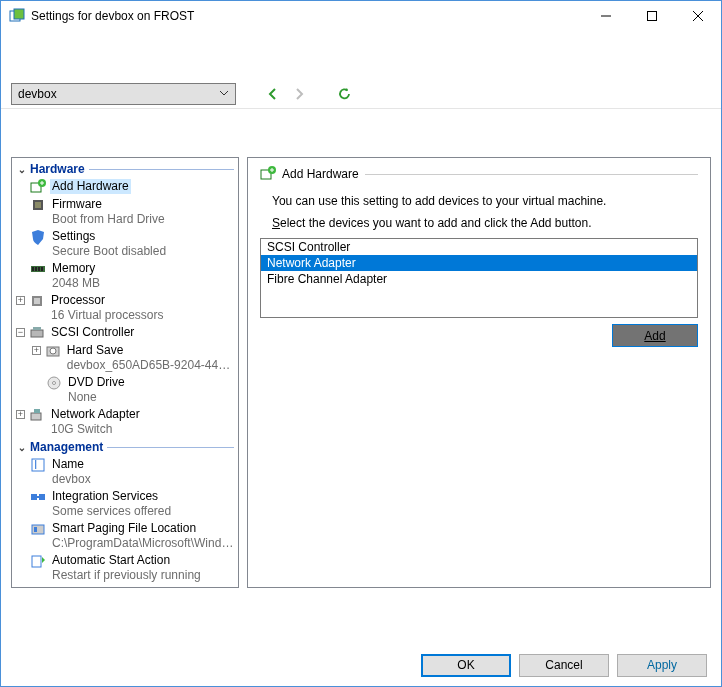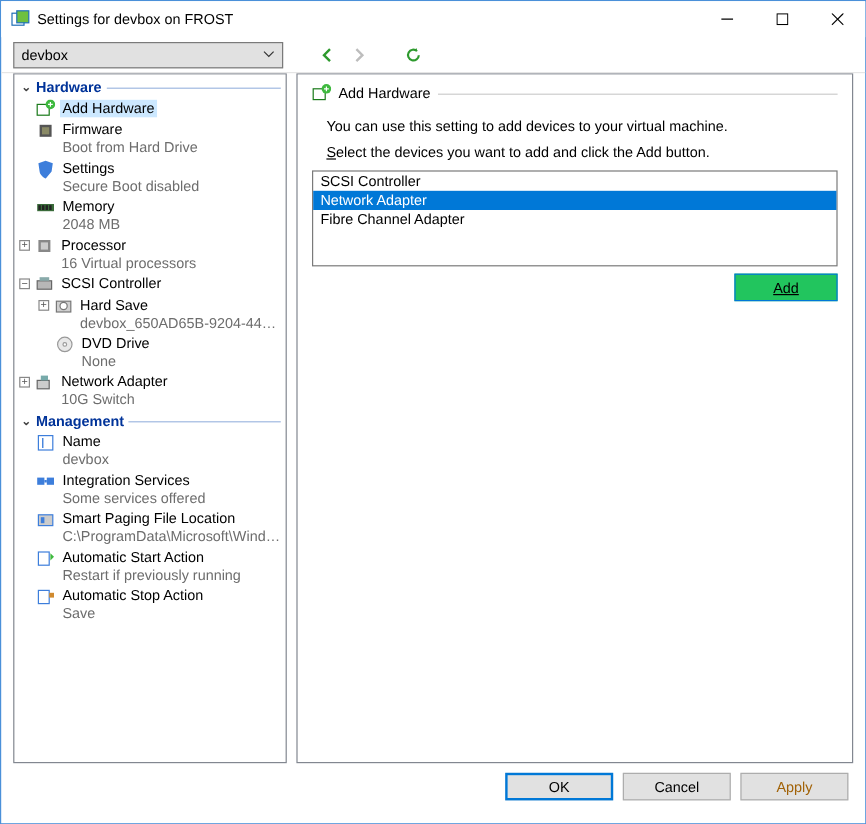--- a/index.html
+++ b/index.html
@@ -1,17 +1,17 @@
 <!DOCTYPE html>
 <html><head>
 <meta charset="utf-8">
 <style>
   * { box-sizing: border-box; font-family: "Segoe UI", Tahoma, sans-serif; font-size: 12px; }
   html, body { margin:0; padding:0; background:#fff; }
-  .window { width:722px; height:687px; border:1px solid #4a90d9; position:relative; display:flex; flex-direction:column; background:#fff; }
+  .window { width:722px; height:687px; border:1px solid #4a90d9; position:relative; display:flex; flex-direction:column; background:#fff;gap:48px; }
   .titlebar { height:30px; display:flex; align-items:center; padding-left:8px; background:#fff; }
   .titlebar .title { flex:1; }
   .titlebar .ticon { width:16px; height:16px; margin-right:6px; }
   .winbtns { display:flex; }
   .winbtn { width:46px; height:30px; display:flex; align-items:center; justify-content:center; }
   .toolbar { height:30px; display:flex; align-items:center; padding:2px 10px; gap:8px; border-bottom:1px solid #e5e5e5;}
   .combo { width:225px; height:22px; border:1px solid #7a7a7a; background:#e1e1e1; display:flex; align-items:center; padding:0 6px; position:relative; }
   .combo .chev { position:absolute; right:6px; top:4px; }
   .navbtn { width:18px; height:18px; display:flex; align-items:center; justify-content:center; }
   .body { flex:1; display:flex; padding:0 10px 8px 10px; gap:8px; overflow:hidden;}
@@ -30,24 +30,24 @@
   .content { flex:1; border:1px solid #828790; padding:8px 12px; display:flex; flex-direction:column; }
   .content-hdr { display:flex; align-items:center; margin-bottom:8px; }
   .content-hdr .line { flex:1; height:1px; background:#ccc; margin-left:6px; }
   .desc { margin:4px 12px; }
   .underline-first::first-letter { text-decoration:underline; }
   .listbox { border:1px solid #7a7a7a; height:80px; margin-top:4px; }
   .listitem { padding:1px 6px; }
   .listitem.selected { background:#0078d7; color:#fff; }
   .btnrow { display:flex; justify-content:flex-end; margin-top:6px; }
   .btn { min-width:86px; height:23px; border:1px solid #adadad; background:#e1e1e1; display:flex; align-items:center; justify-content:center; padding:0 10px; }
-  .btn.blue { border:1px solid #0078d7; background:#22c55e; }
+  .btn.blue { border:1px solid #0078d7; background:#737373; }
   .btn.primary { border:2px solid #0078d7; background:#e1e1e1; }
-  .btn.disabled { color:#a16207; }
-  .footer { height:42px; display:flex; align-items:flex-start; justify-content:flex-end; gap:8px; padding:0 14px; border-top:0; }
+  .btn.disabled { color:#0369a1; }
+  .footer { height:42px; display:flex; align-items:center; justify-content:flex-end; gap:8px; padding:0 14px; border-top:0; }
   .hint { margin-top:10px; }
   svg { display:block; }
 </style>
 </head>
 <body>
 
 <div class="window">
 
   <div class="titlebar">
     <span class="ticon">

